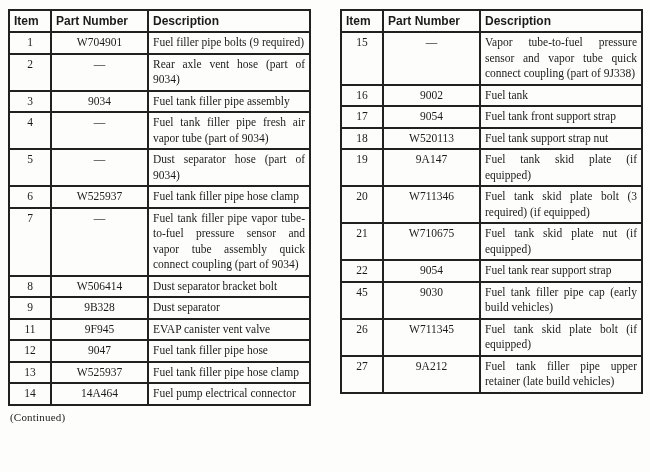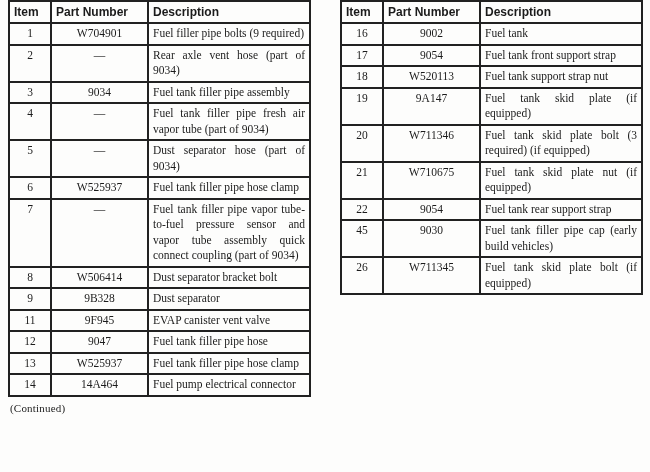--- a/index.html
+++ b/index.html
@@ -6,21 +6,21 @@
     margin: 0;
     padding: 0;
     width: 650px;
     height: 472px;
     background: #fdfdfc;
     overflow: hidden;
   }
   .page {
     display: flex;
     align-items: flex-start;
-    padding: 0 0 0 8px;
+    padding: 9px 0 0 8px;
     gap: 29px;
     font-family: "Liberation Serif", serif;
     color: #1b1b1b;
   }
   .col { display: flex; flex-direction: column; }
   table.parts {
     border-collapse: collapse;
     table-layout: fixed;
     width: 301px;
     background: #fdfdfc;
@@ -154,20 +154,25 @@
       </colgroup>
       <thead>
         <tr>
           <th class="h-item">Item</th>
           <th class="h-part">Part Number</th>
           <th class="h-desc">Description</th>
         </tr>
       </thead>
       <tbody>
           <tr>
+    <td class="c-item">15</td>
+    <td class="c-part">—</td>
+    <td class="c-desc">Vapor tube-to-fuel pressure sensor and vapor tube quick connect coupling (part of 9J338)</td>
+  </tr>
+          <tr>
     <td class="c-item">16</td>
     <td class="c-part">9002</td>
     <td class="c-desc">Fuel tank</td>
   </tr>
           <tr>
     <td class="c-item">17</td>
     <td class="c-part">9054</td>
     <td class="c-desc">Fuel tank front support strap</td>
   </tr>
           <tr>
@@ -198,17 +203,22 @@
           <tr>
     <td class="c-item">45</td>
     <td class="c-part">9030</td>
     <td class="c-desc">Fuel tank filler pipe cap (early build vehicles)</td>
   </tr>
           <tr>
     <td class="c-item">26</td>
     <td class="c-part">W711345</td>
     <td class="c-desc">Fuel tank skid plate bolt (if equipped)</td>
   </tr>
+          <tr>
+    <td class="c-item">27</td>
+    <td class="c-part">9A212</td>
+    <td class="c-desc">Fuel tank filler pipe upper retainer (late build vehicles)</td>
+  </tr>
         </tbody>
     </table>
   </div>
 
 </div>
 
 </body></html>

